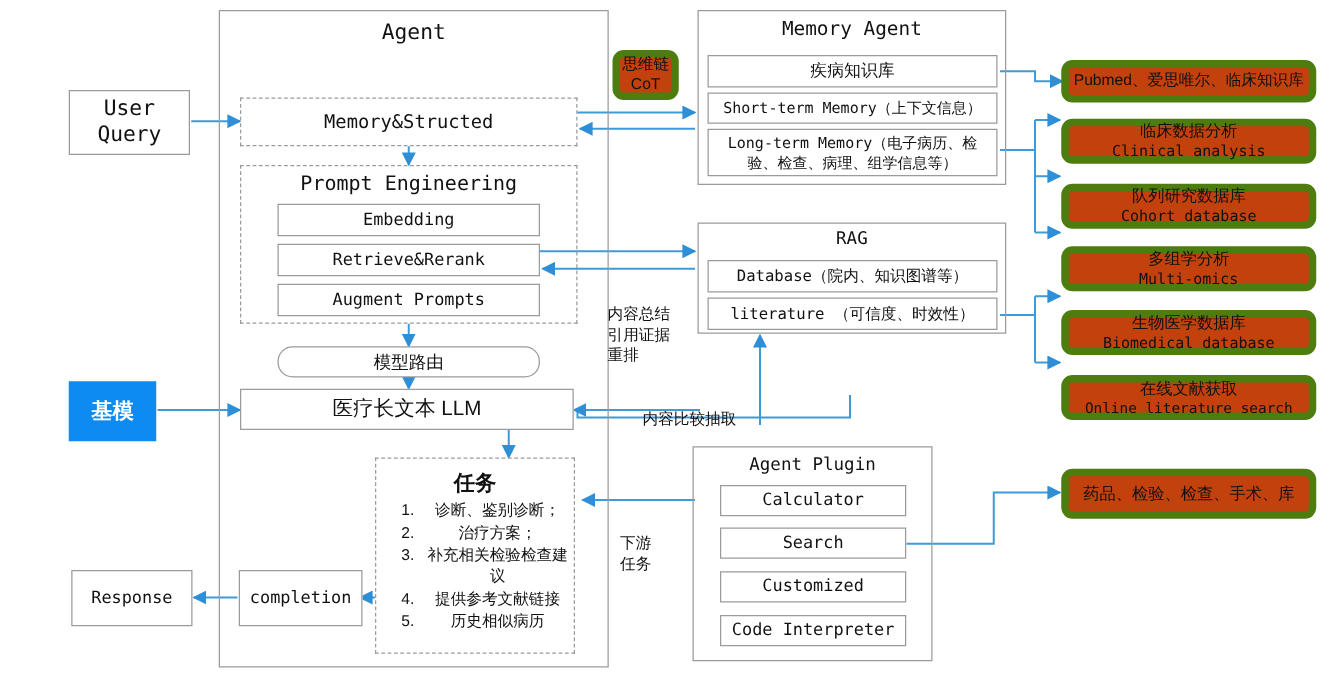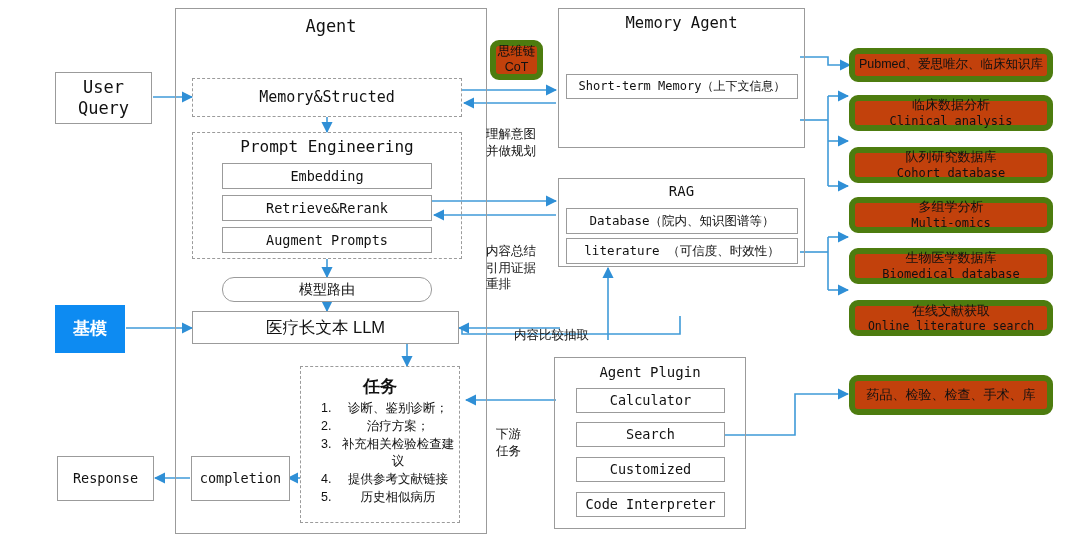--- a/index.html
+++ b/index.html
@@ -225,24 +225,20 @@
       <li>提供参考文献链接</li>
       <li>历史相似病历</li>
     </ol>
   </div>
 
   <div class="box blue-round two-line" style="left:490px; top:40px; width:53px; height:40px; font-size:12.5px;">
     <span style="white-space:pre-line; line-height:1.25;">思维链
 CoT</span>
   </div>
 
-  <div class="label" style="left:486px; top:110px; width:70px; font-size:12.5px;">
-    <span>理解意图
-并做规划</span>
-  </div>
 
   <div class="label" style="left:486px; top:227px; width:70px; font-size:12.5px;">
     <span>内容总结
 引用证据
 重排</span>
   </div>
 
   <div class="label" style="left:514px; top:311px; width:100px; font-size:12.5px;">
     <span>内容比较抽取</span>
   </div>
@@ -250,22 +246,28 @@
   <div class="label" style="left:496px; top:410px; width:50px; font-size:12.5px;">
     <span>下游
 任务</span>
   </div>
 
   <div style="position:absolute; left:558px; top:8px; width:247px; height:140px; border:1px solid #9b9b9b; box-sizing:border-box;"></div>
   <div class="title-txt mono" style="left:558px; top:14px; width:247px; font-size:15.5px;">
     <span>Memory  Agent</span>
   </div>
 
+  <div class="box grey" style="left:566px; top:44px; width:232px; height:26px; font-size:13.5px;">
+    <span>疾病知识库</span>
+  </div>
   <div class="box grey mono" style="left:566px; top:74px; width:232px; height:25px; font-size:12px;">
     <span>Short-term Memory（上下文信息）</span>
+  </div>
+  <div class="box grey mono" style="left:566px; top:103px; width:232px; height:38px; font-size:12px; padding:0 6px; line-height:1.35;">
+    <span>Long-term Memory（电子病历、检验、检查、病理、组学信息等）</span>
   </div>
 
   <div style="position:absolute; left:558px; top:178px; width:247px; height:89px; border:1px solid #9b9b9b; box-sizing:border-box;"></div>
   <div class="title-txt mono" style="left:558px; top:183px; width:247px; font-size:14px;">
     <span>RAG</span>
   </div>
 
   <div class="box grey mono" style="left:566px; top:208px; width:232px; height:26px; font-size:12.5px;">
     <span>Database（院内、知识图谱等）</span>
   </div>

